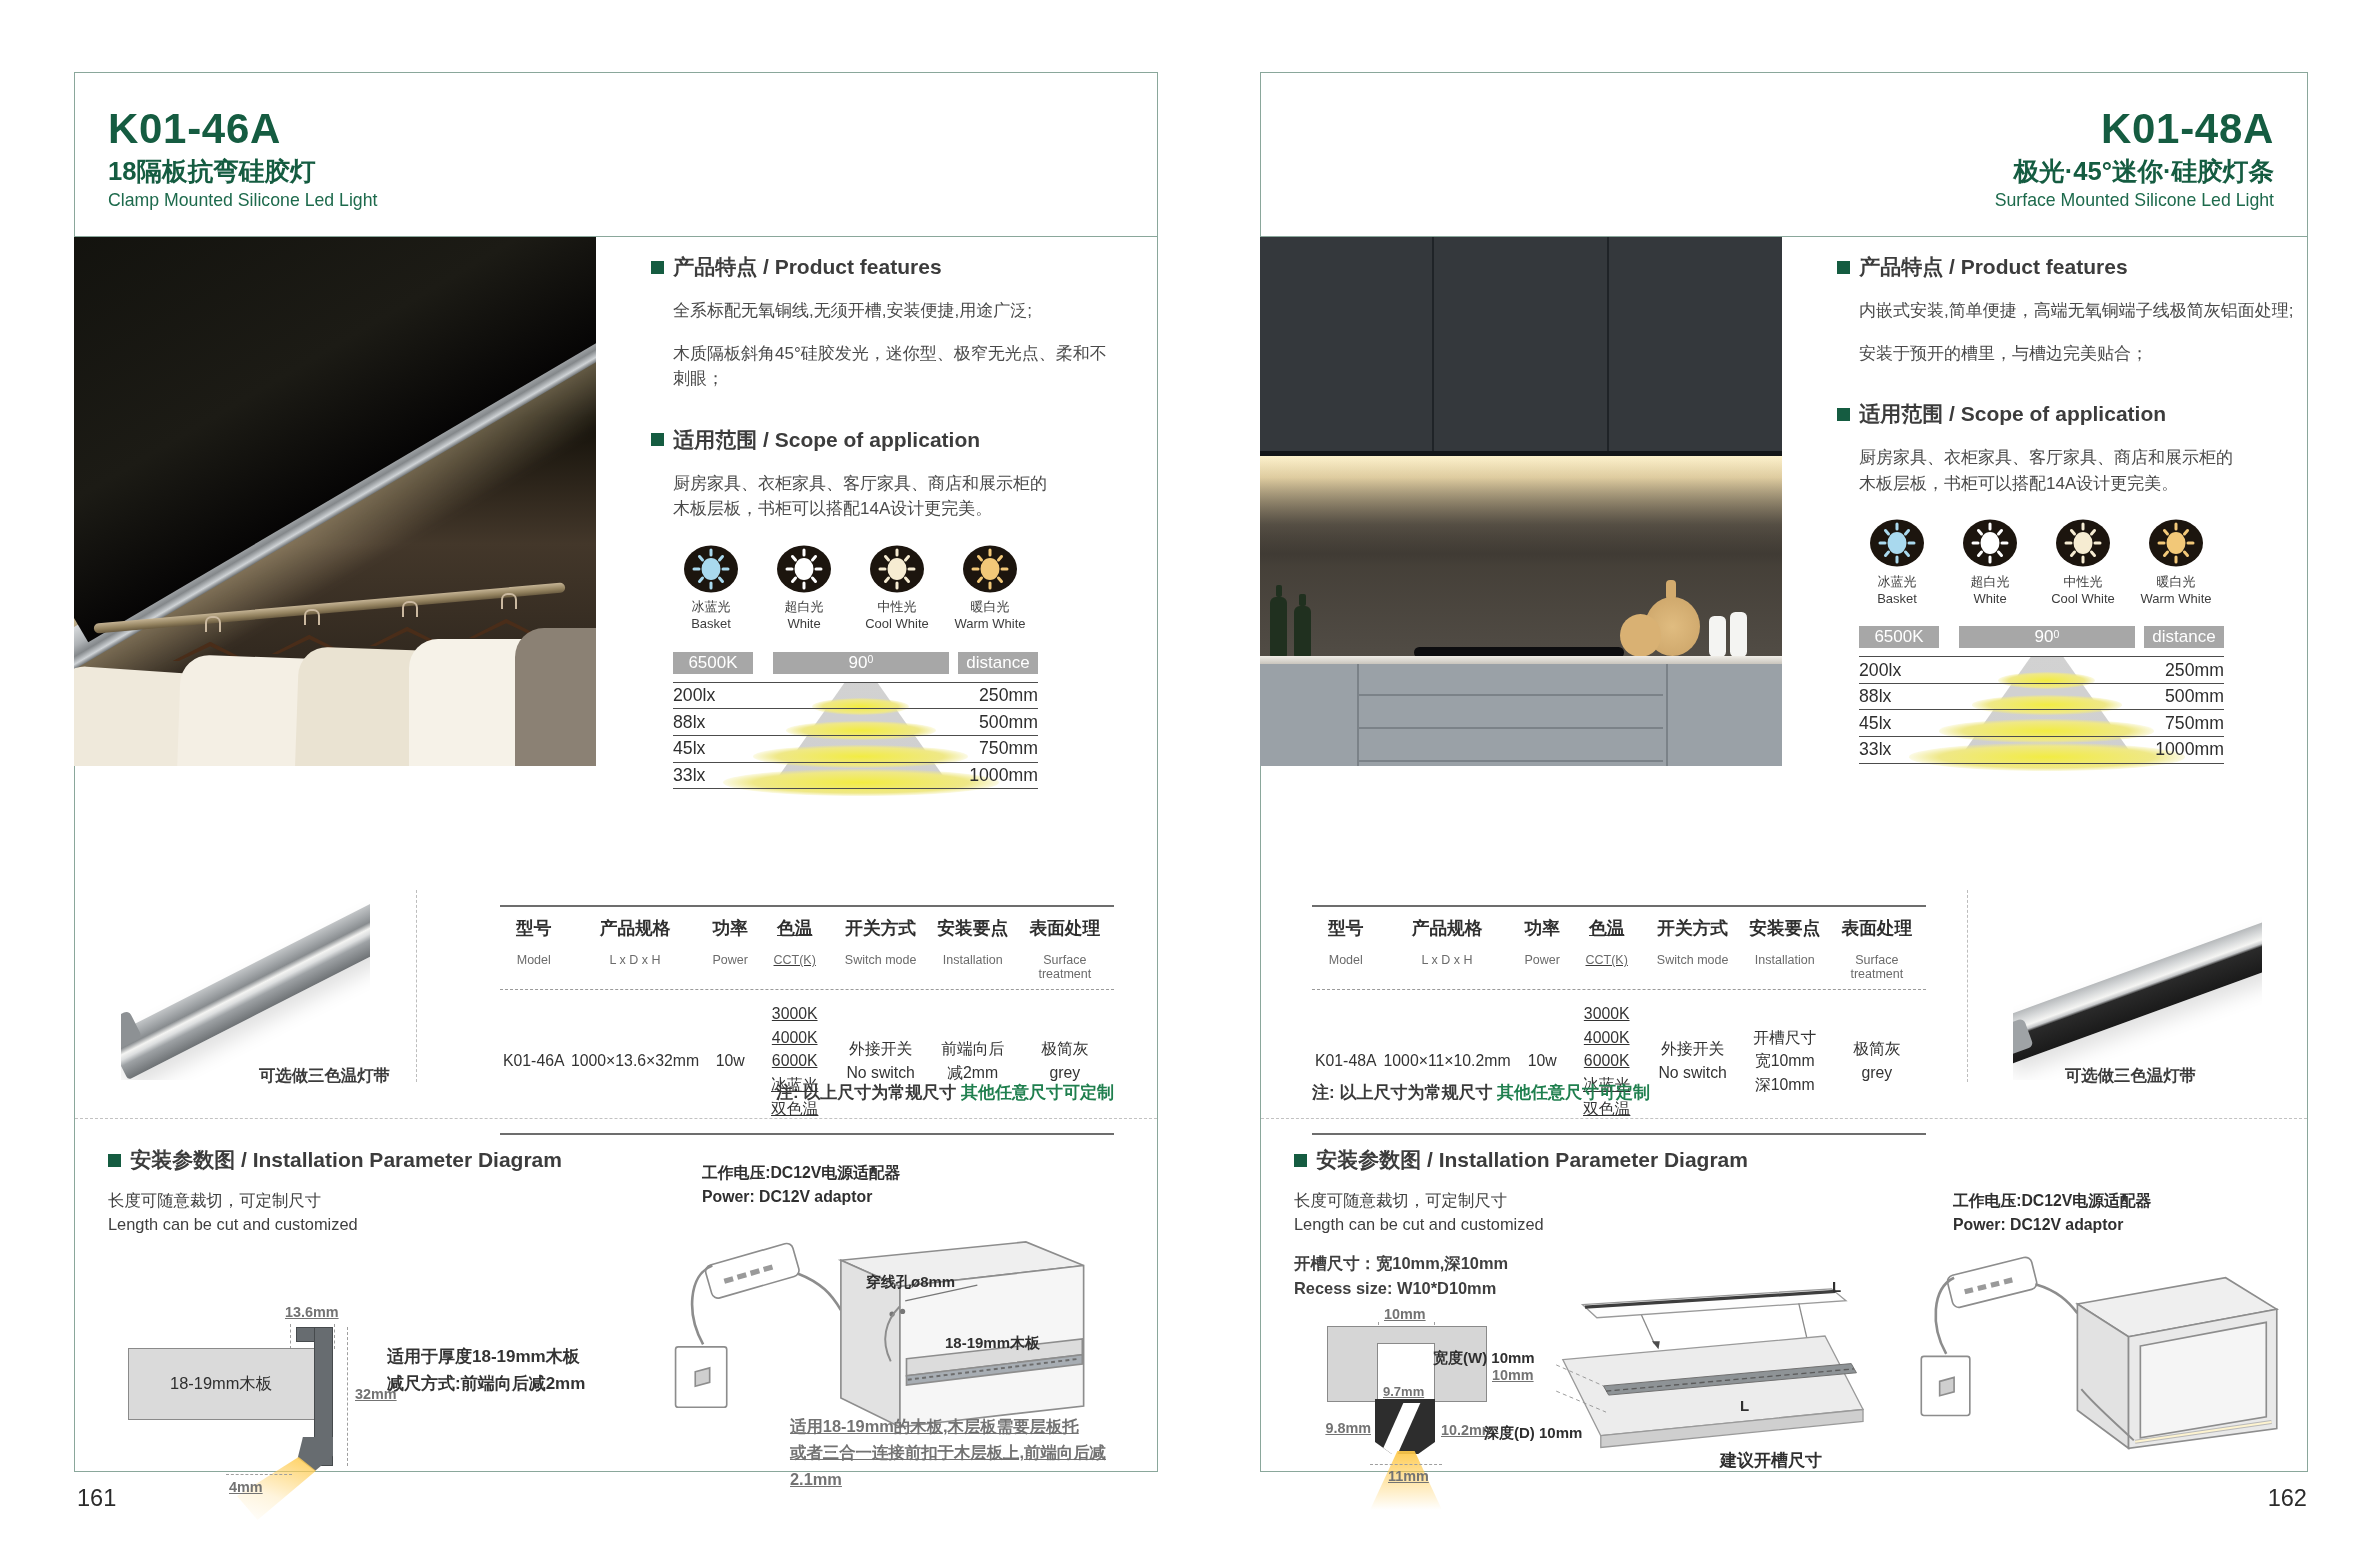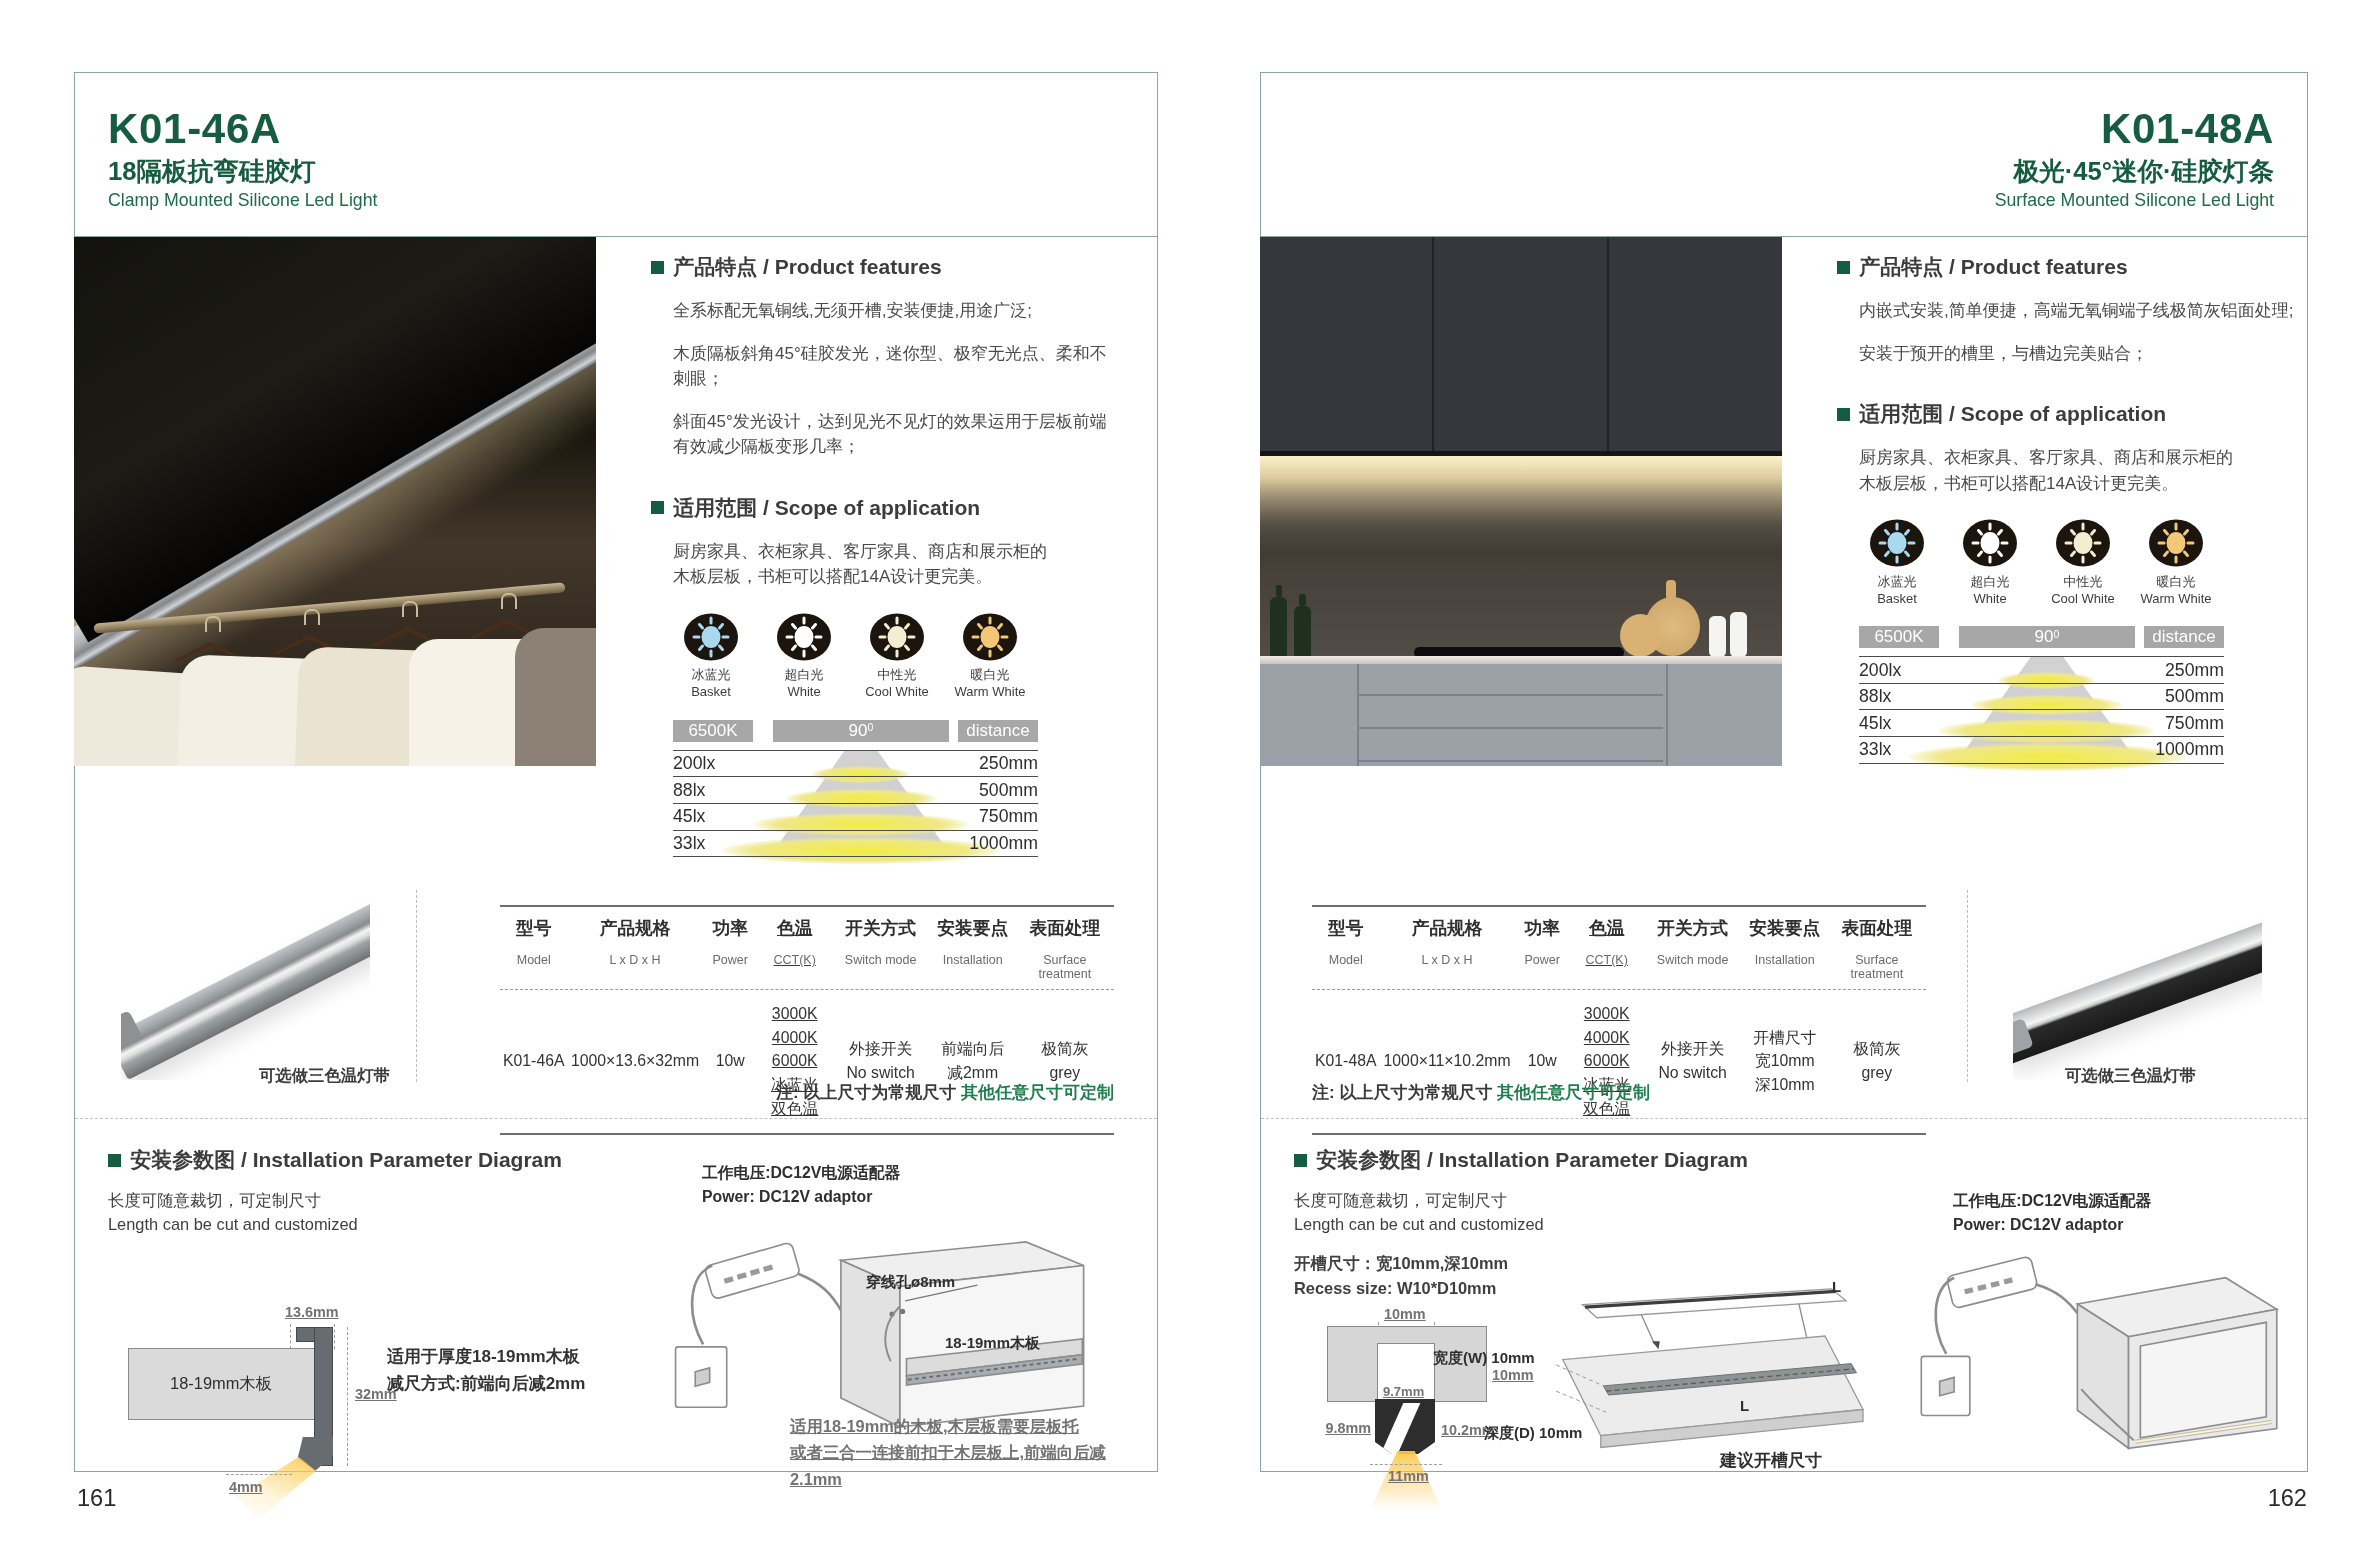--- a/index.html
+++ b/index.html
@@ -187,22 +187,20 @@
       <div class="shirt" style="left:441px;top:391px;width:125px;height:144px;background:#8b8174;"></div>
     </div>
 
     <div class="features">
       <div class="sec-head">
         <span class="sq"></span>
         <span>产品特点 / Product features</span>
       </div>
       <p class="para">全系标配无氧铜线,无须开槽,安装便捷,用途广泛;</p>
       <p class="para">木质隔板斜角45°硅胶发光，迷你型、极窄无光点、柔和不刺眼；</p>
-      <p class="para">斜面45°发光设计，达到见光不见灯的效果运用于层板前端
-有效减少隔板变形几率；</p>
       <div class="scope-gap"></div>
       <div class="sec-head">
         <span class="sq"></span>
         <span>适用范围 / Scope of application</span>
       </div>
       <p class="para">厨房家具、衣柜家具、客厅家具、商店和展示柜的
 木板层板，书柜可以搭配14A设计更完美。</p>
 
       <div class="lights">
         <div class="light">

